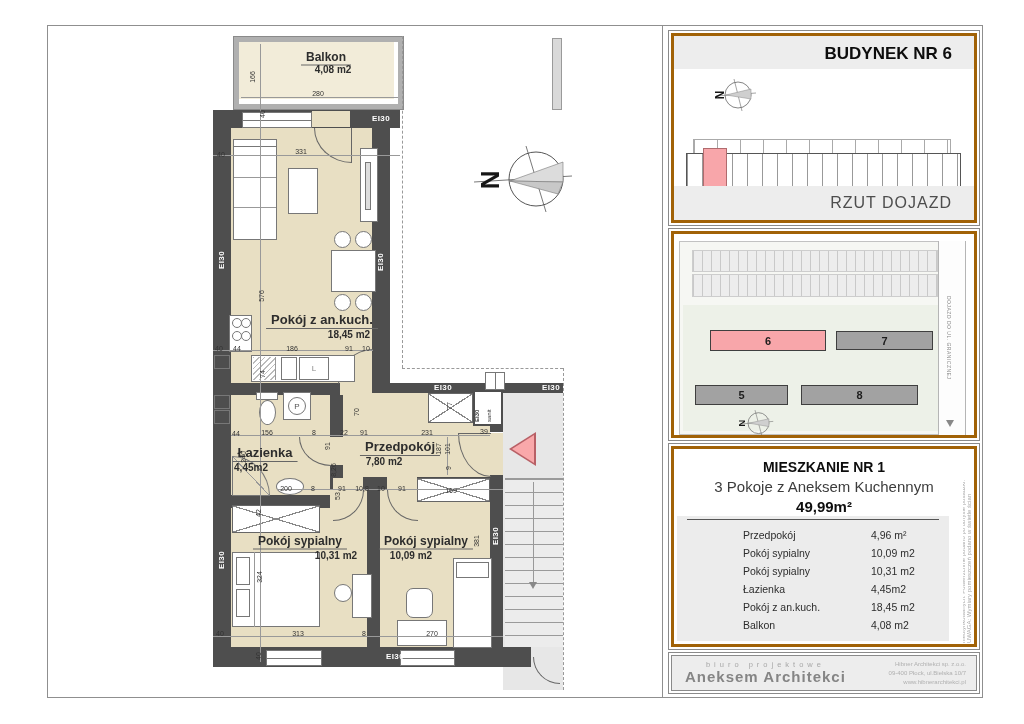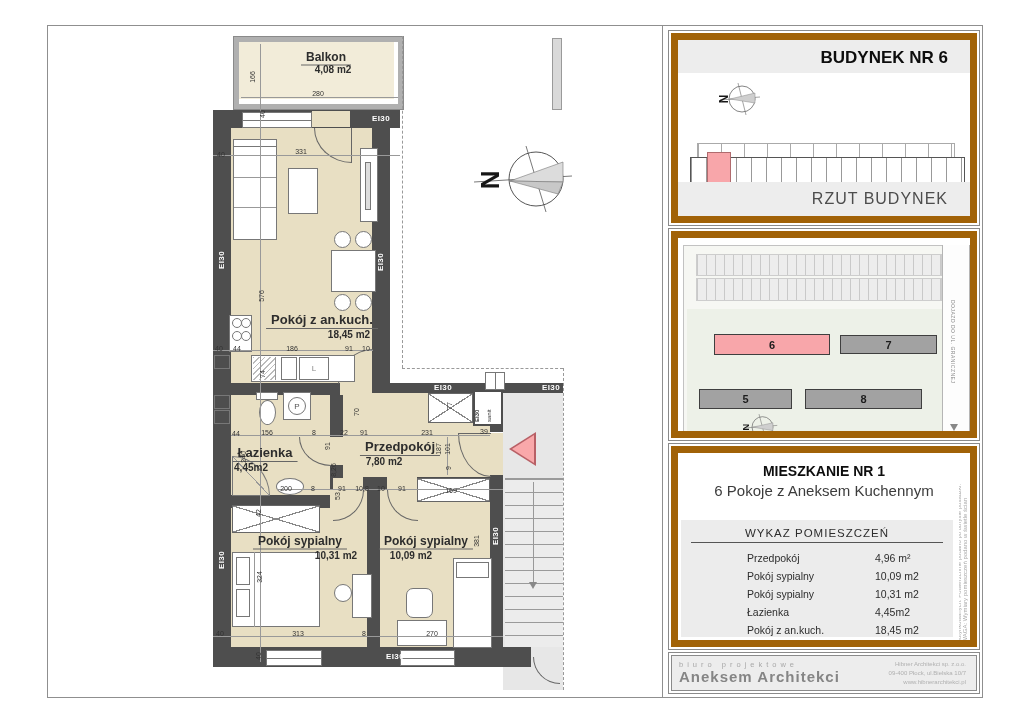--- a/index.html
+++ b/index.html
@@ -49,21 +49,21 @@
   .tri-entry{position:absolute;width:0;height:0;border-top:17px solid transparent;
      border-bottom:17px solid transparent;border-right:27px solid #b86066;}
   .tri-entry-in{position:absolute;width:0;height:0;border-top:14px solid transparent;
      border-bottom:14px solid transparent;border-right:22px solid #f9a8aa;}
   .tridown{position:absolute;width:0;height:0;border-left:4px solid transparent;
      border-right:4px solid transparent;border-top:7px solid #888;}
   .burner{position:absolute;border:1px solid #777;border-radius:50%;background:#fff;}
 
   
   .panel{position:absolute;border:1px solid #8a8a8a;background:#fff;}
-  .pinner{position:absolute;inset:2px;border:7px solid #a16207;overflow:hidden;background:#fff;}
+  .pinner{position:absolute;inset:2px;border:3px solid #a16207;overflow:hidden;background:#fff;}
   .p1-title{position:absolute;left:0;top:0;right:0;height:33px;background:#ededed;
      font-size:17px;font-weight:bold;color:#0d0d0d;text-align:right;padding:8px 22px 0 0;box-sizing:border-box;}
   .p1-sub{position:absolute;left:0;bottom:0;right:0;height:34px;background:#ededed;
      font-size:16px;color:#4d4d4d;text-align:right;padding:8px 22px 0 0;box-sizing:border-box;letter-spacing:1px;}
   .b-body{position:absolute;border:1px solid #555;background:#fff;box-sizing:border-box;
      background-image:repeating-linear-gradient(90deg,#999 0 1px,transparent 1px 15px);}
   .b-balc{position:absolute;border:1px solid #aaa;border-bottom:0;box-sizing:border-box;
      background-image:repeating-linear-gradient(90deg,#aaa 0 1px,transparent 1px 23px);}
   .b-unit{position:absolute;background:#f8a6aa;border:1px solid #b06b6e;box-sizing:border-box;}
   .b-bump{position:absolute;background:#fff;border:1px solid #777;box-sizing:border-box;}
@@ -286,21 +286,21 @@
           <text class="north-text" x="8" y="24" transform="rotate(90 8 24)" font-size="12" font-weight="bold" fill="#161616" text-anchor="middle" dominant-baseline="middle">N</text>
         </svg>
         <div class="b-balc" style="left:19px;top:70px;width:258px;height:14px;"></div>
         <div class="b-body" style="left:12px;top:84px;width:275px;height:38px;"></div>
         <div class="b-unit" style="left:29px;top:79px;width:24px;height:48px;"></div>
         <div class="b-bump" style="left:89px;top:122px;width:14px;height:8px;"></div>
         <div class="b-bump" style="left:159px;top:122px;width:14px;height:8px;"></div>
         <div class="b-bump" style="left:229px;top:122px;width:14px;height:8px;"></div>
         <div class="dashh" style="left:29px;top:139px;width:250px;"></div>
       </div>
-      <div class="p1-sub">RZUT BUDYNEK</div>
+      <div class="p1-sub">RZUT DOJAZD</div>
     </div>
   </section>
 
   <section class="panel" style="left:668px;top:228px;width:310px;height:211px;">
     <div class="pinner">
       <div class="sitebase" style="left:5px;top:7px;width:286px;height:194px;"></div>
       <div class="green" style="left:9px;top:71px;width:256px;height:126px;"></div>
       <div class="parkstrip" style="left:18px;top:16px;width:246px;height:22px;"></div>
       <div class="parkstrip" style="left:18px;top:40px;width:246px;height:23px;"></div>
       <div class="road" style="left:264px;top:7px;width:26px;height:194px;"></div>
@@ -324,23 +324,23 @@
         <line x1="23" y1="7" x2="31" y2="37" stroke="#666" stroke-width="0.6"></line>
         <polygon points="16,22 39,17 39,26" fill="#cfcfcf" stroke="#888" stroke-width="0.5"></polygon>
         <text class="north-text" x="7" y="22" transform="rotate(90 7 22)" font-size="11" font-weight="bold" fill="#161616" text-anchor="middle" dominant-baseline="middle">N</text>
       </svg>
     </div>
   </section>
 
   <section class="panel" style="left:668px;top:443px;width:310px;height:205px;">
     <div class="pinner">
       <div class="p3-title">MIESZKANIE NR 1</div>
-      <div class="p3-sub">6 Pokoje z Aneksem Kuchennym</div>
+      <div class="p3-sub">3 Pokoje z Aneksem Kuchennym</div>
+      <div class="p3-area">49,99m²</div>
       <div class="graybox">
-        <div class="wykaz-title">WYKAZ POMIESZCZEŃ</div>
         <hr class="wykaz-hr">
         <div id="wykaz-rows">
             <div class="wrow">
               <span>Przedpokój</span>
               <span>4,96 m²</span>
             </div>
             <div class="wrow">
               <span>Pokój sypialny</span>
               <span>10,09 m2</span>
             </div>
@@ -361,21 +361,21 @@
               <span>4,08 m2</span>
             </div>
           </div>
       </div>
       <div class="disclaimer">UWAGA: Wymiary pomieszczeń podano w świetle ścian nieotynkowanych. Powierzchnie podano po obrysie posadzki.</div>
     </div>
   </section>
 
   <section class="panel" style="left:668px;top:652px;width:310px;height:40px;">
     <div class="f-inner">
-      <div style="padding-left:7px;">
+      <div style="padding-left:13px;text-align:center;">
         <div class="f-tag">biuro projektowe</div>
         <div class="f-co">Aneksem Architekci</div>
       </div>
       <div class="f-addr" id="footer-addr">
           <div>Hibner Architekci sp. z.o.o.</div>
           <div>09-400 Płock, ul.Bielska 10/7</div>
           <div>www.hibnerarchitekci.pl</div>
         </div>
     </div>
   </section>

